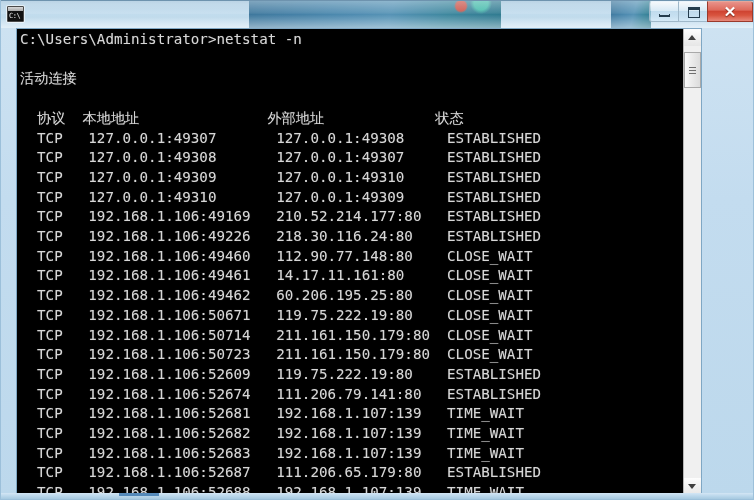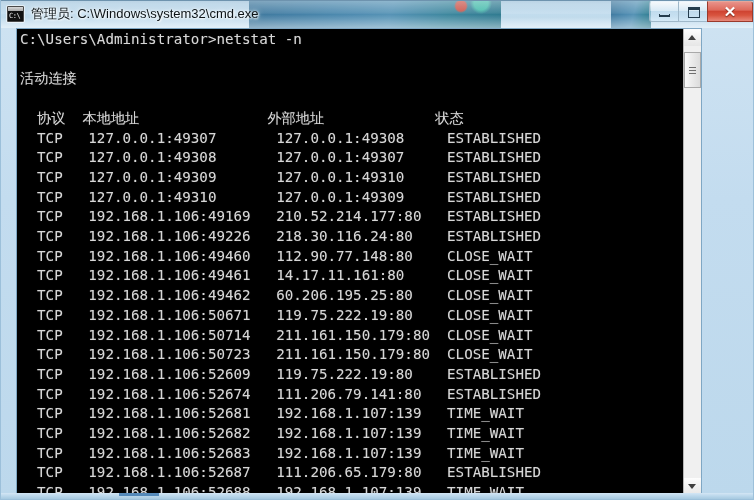--- a/index.html
+++ b/index.html
@@ -314,21 +314,20 @@
     <div id="glass-wallpaper"></div>
     <div id="glass-wallpaper" class="right"></div>
     <div id="titlebar-sheen"></div>
     <div id="titlebar-topline"></div>
 
     <div id="app-icon">
       <div class="bar"></div>
       <div class="prompt">C:\</div>
     </div>
 
-    <div id="title-text">管理员: C:\Windows\system32\cmd.exe</div>
 
     <div id="win-buttons">
       <div class="wbtn min">
         <div class="glyph-min"></div>
       </div>
       <div class="wbtn max">
         <div class="glyph-max"></div>
       </div>
       <div class="wbtn close">
         <div class="glyph-close">✕</div>

